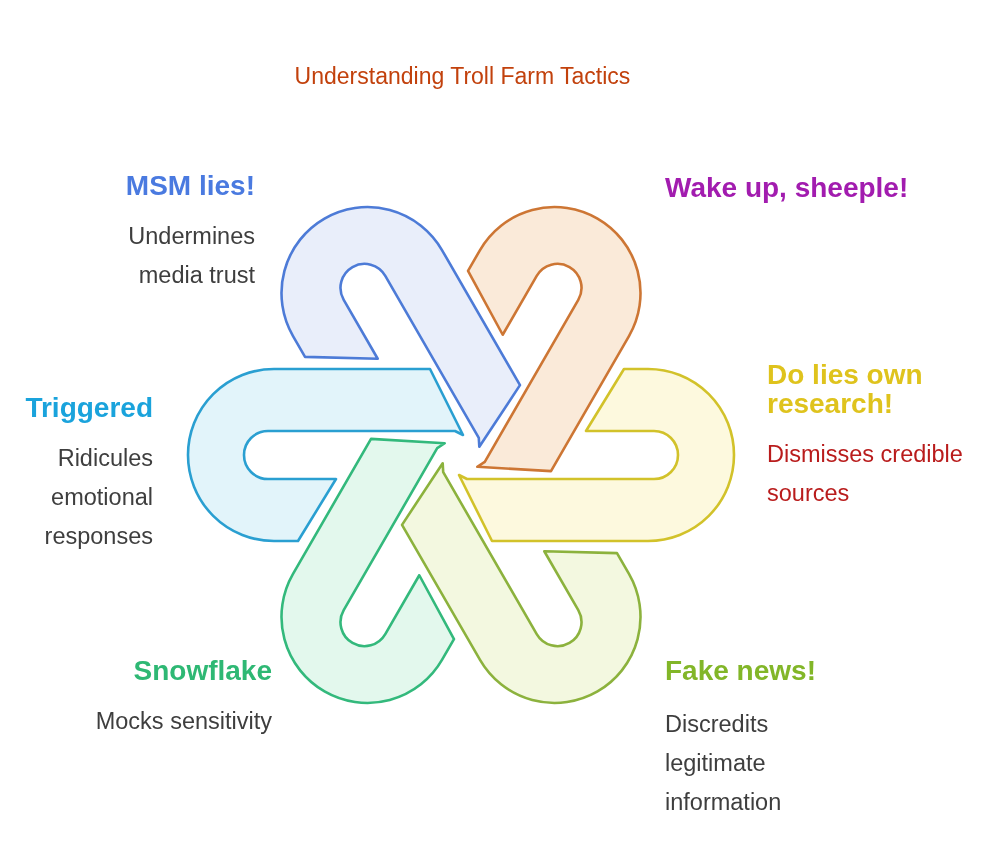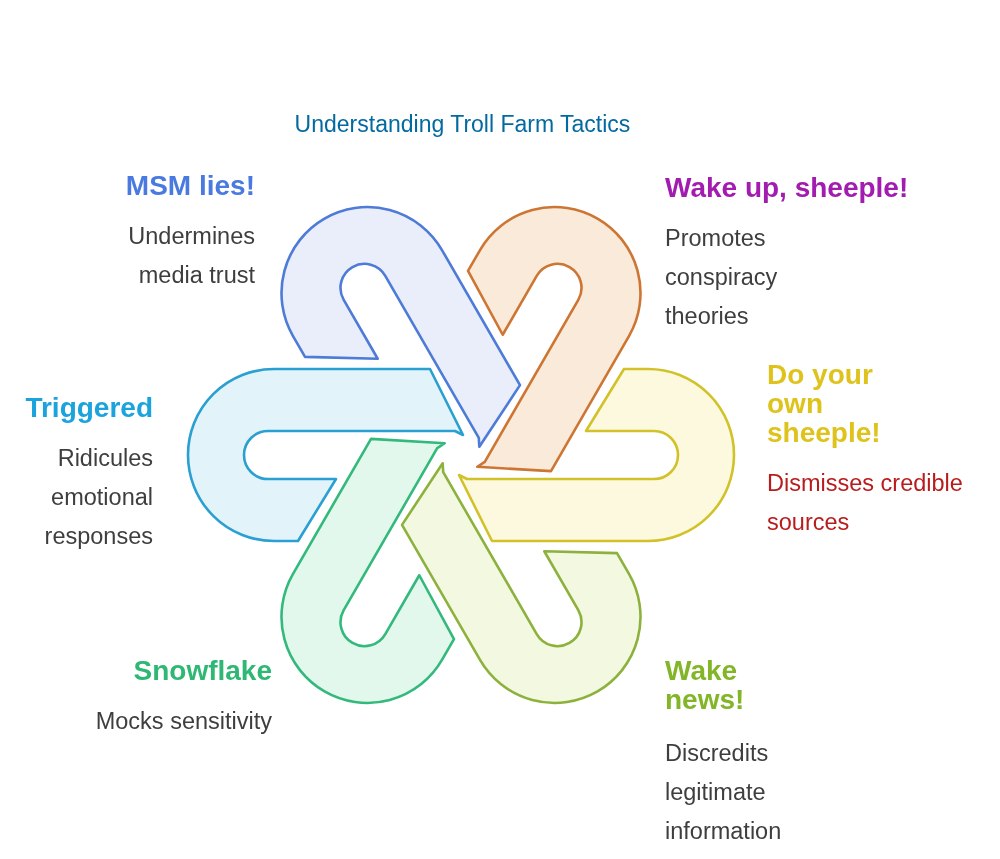--- a/index.html
+++ b/index.html
@@ -24,51 +24,50 @@
   .sec-wake{left:665px;top:173px;width:160px;}
   .sec-research{left:767px;top:360px;width:165px;}
   .sec-research .desc{width:200px;}
   .sec-triggered{left:0px;top:393px;width:153px;}
   .sec-snowflake{left:22px;top:656px;width:250px;}
   .sec-fakenews{left:665px;top:656px;width:152px;}
 </style>
 </head>
 <body>
 
-<div class="title" style="color: #0369a1; margin-top: 48px;">Understanding Troll Farm Tactics</div>
+<div class="title" style="color: #c2410c;">Understanding Troll Farm Tactics</div>
 
 <svg class="knot" width="1000" height="859" viewBox="0 0 1000 859">
   <g stroke-width="2.6" stroke-linejoin="round" fill-rule="nonzero">
 
     <path d="M 430,369 L 274,369 A 86,86 0 0 0 274,541 L 298,541 L 336,479 L 268,479 A 24,24 0 0 1 268,431 L 455,431 L 463,435 Z" transform="rotate(0,461,455)" fill="#e2f4fa" stroke="#2a9fd1"></path>
     <path d="M 430,369 L 274,369 A 86,86 0 0 0 274,541 L 298,541 L 336,479 L 268,479 A 24,24 0 0 1 268,431 L 455,431 L 463,435 Z" transform="rotate(60,461,455)" fill="#e9eefa" stroke="#4d7bd7"></path>
     <path d="M 430,369 L 274,369 A 86,86 0 0 0 274,541 L 298,541 L 336,479 L 268,479 A 24,24 0 0 1 268,431 L 455,431 L 463,435 Z" transform="rotate(120,461,455)" fill="#faead9" stroke="#cd7634"></path>
     <path d="M 430,369 L 274,369 A 86,86 0 0 0 274,541 L 298,541 L 336,479 L 268,479 A 24,24 0 0 1 268,431 L 455,431 L 463,435 Z" transform="rotate(180,461,455)" fill="#fdf9de" stroke="#d2c22a"></path>
     <path d="M 430,369 L 274,369 A 86,86 0 0 0 274,541 L 298,541 L 336,479 L 268,479 A 24,24 0 0 1 268,431 L 455,431 L 463,435 Z" transform="rotate(240,461,455)" fill="#f3f8e0" stroke="#8cb23d"></path>
     <path d="M 430,369 L 274,369 A 86,86 0 0 0 274,541 L 298,541 L 336,479 L 268,479 A 24,24 0 0 1 268,431 L 455,431 L 463,435 Z" transform="rotate(300,461,455)" fill="#e3f8ed" stroke="#33b97c"></path>
   </g>
 </svg>
 
 <div class="section sec-msm align-right">
   <div class="heading" style="color: rgb(74, 122, 224);">MSM lies!</div>
   <div class="desc" style="color: rgb(62, 62, 62);">Undermines media trust</div>
 </div>
 
 <div class="section sec-wake align-left">
   <div class="heading nowrap" style="color: #a21caf;">Wake up, sheeple!</div>
-  <div class="desc" style="color: rgb(62, 62, 62);">Promotes conspiracy theories</div>
 </div>
 
 <div class="section sec-research align-left">
-  <div class="heading" style="color: rgb(223, 195, 29);">Do your own sheeple!</div>
+  <div class="heading" style="color: rgb(223, 195, 29);">Do lies own research!</div>
   <div class="desc" style="color: #b91c1c;">Dismisses credible sources</div>
 </div>
 
 <div class="section sec-fakenews align-left">
-  <div class="heading" style="color: rgb(130, 182, 40);">Wake news!</div>
+  <div class="heading" style="color: rgb(130, 182, 40);">Fake news!</div>
   <div class="desc" style="color: rgb(62, 62, 62); margin-top: 20px;">Discredits legitimate information</div>
 </div>
 
 <div class="section sec-snowflake align-right">
   <div class="heading" style="color: rgb(46, 184, 116);">Snowflake</div>
   <div class="desc" style="color: rgb(62, 62, 62);">Mocks sensitivity</div>
 </div>
 
 <div class="section sec-triggered align-right">
   <div class="heading" style="color: rgb(26, 163, 220); margin-left: 24px;">Triggered</div>

